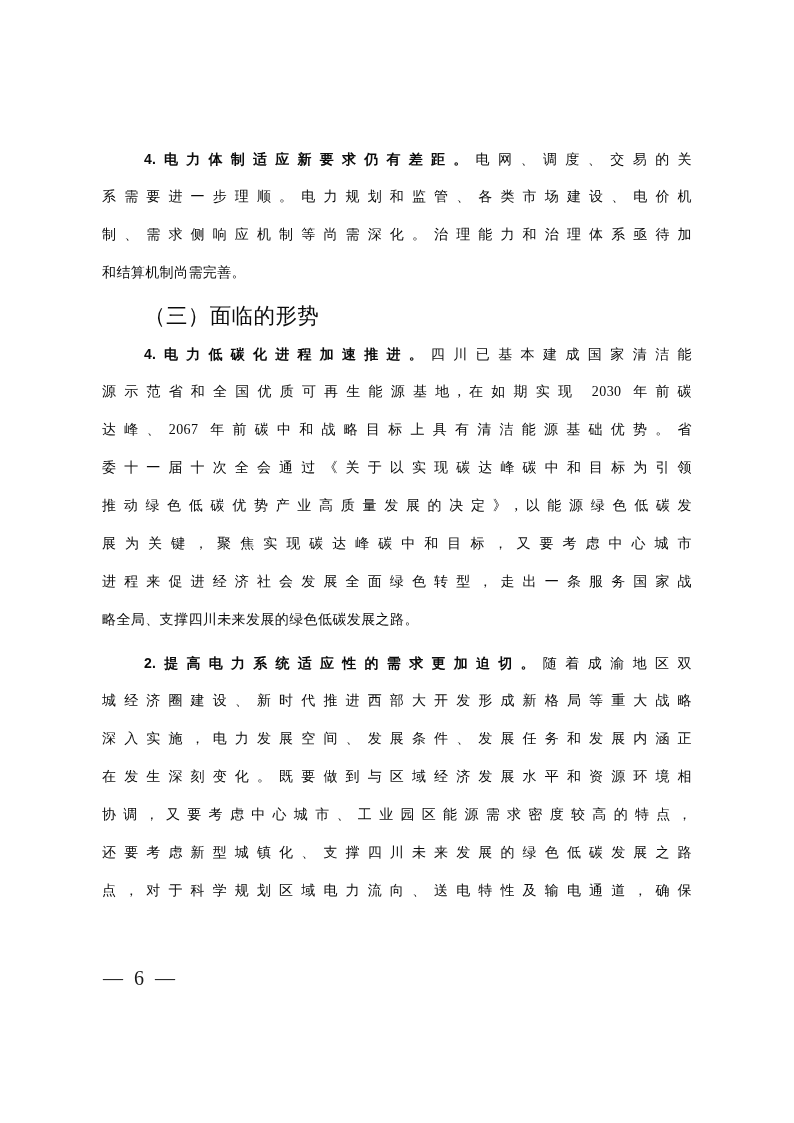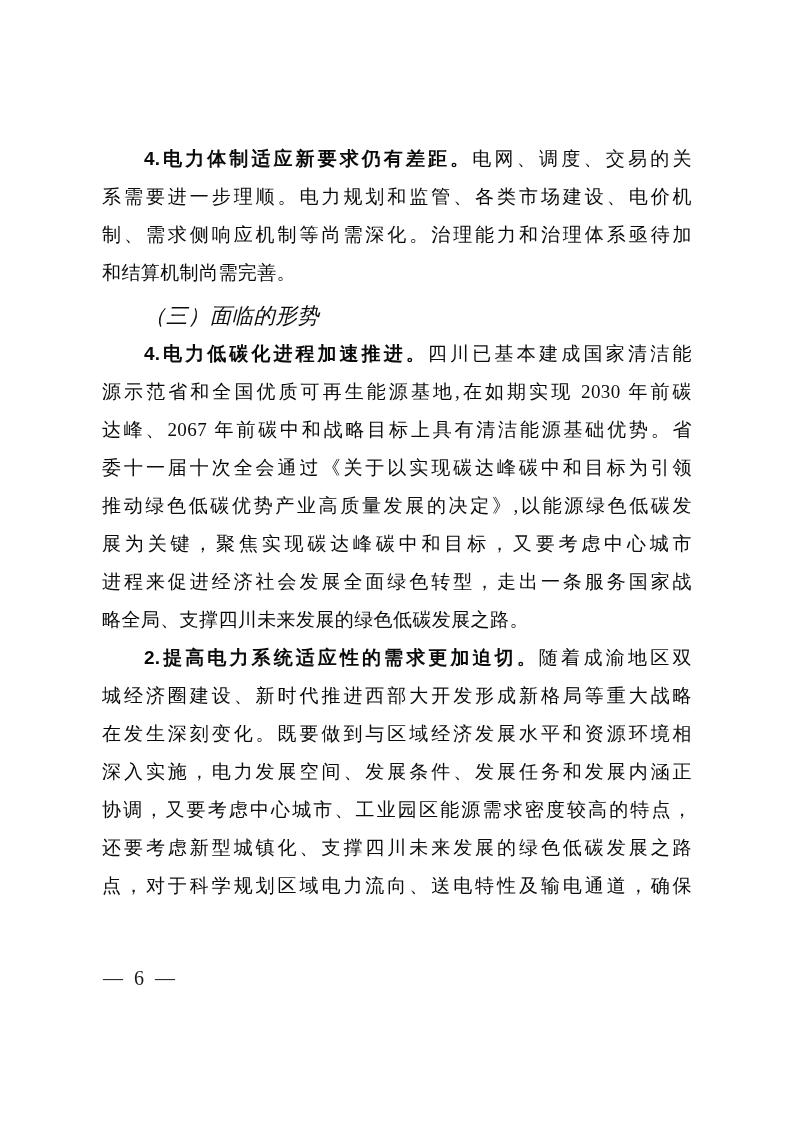--- a/index.html
+++ b/index.html
@@ -17,24 +17,24 @@
     width: 794px; height: 1123px;
     background: #ffffff;
   }
   .doc-body {
     position: absolute;
     left: 102px;
     top: 140px;
     width: 590px;
   }
   .block { margin: 0; }
-  .block.heading { margin-top: 5px; font-style: italic; }
-  .block.paragraph:last-child { }
+  .block.heading { margin-top: 5px; }
+  .block.paragraph:last-child { margin-top: 5px; }
   .line {
-    font-size: 19px;
+    font-size: 14px;
     line-height: 38px;
     height: 38px;
     letter-spacing: 0.4px;
     text-align: justify;
     text-justify: inter-ideograph;
     color: #0b0b0b;
   }
   .line.fill { text-align-last: justify; }
   .line.indent { padding-left: 42px; }
   .run { font-weight: normal; }
@@ -80,21 +80,21 @@
         <div class="line fill"><span class="run">达峰、2067 年前碳中和战略目标上具有清洁能源基础优势。省</span></div>
         <div class="line fill"><span class="run">委十一届十次全会通过《关于以实现碳达峰碳中和目标为引领</span></div>
         <div class="line fill"><span class="run">推动绿色低碳优势产业高质量发展的决定》,以能源绿色低碳发</span></div>
         <div class="line fill"><span class="run">展为关键，聚焦实现碳达峰碳中和目标，又要考虑中心城市</span></div>
         <div class="line fill"><span class="run">进程来促进经济社会发展全面绿色转型，走出一条服务国家战</span></div>
         <div class="line"><span class="run">略全局、支撑四川未来发展的绿色低碳发展之路。</span></div>
       </div>
       <div class="block paragraph">
         <div class="line fill indent"><span class="run bold-run">2.提高电力系统适应性的需求更加迫切。</span><span class="run">随着成渝地区双</span></div>
         <div class="line fill"><span class="run">城经济圈建设、新时代推进西部大开发形成新格局等重大战略</span></div>
+        <div class="line fill"><span class="run">深入实施，电力发展空间、发展条件、发展任务和发展内涵正</span></div>
         <div class="line fill"><span class="run">在发生深刻变化。既要做到与区域经济发展水平和资源环境相</span></div>
-        <div class="line fill"><span class="run">深入实施，电力发展空间、发展条件、发展任务和发展内涵正</span></div>
         <div class="line fill"><span class="run">协调，又要考虑中心城市、工业园区能源需求密度较高的特点，</span></div>
         <div class="line fill"><span class="run">还要考虑新型城镇化、支撑四川未来发展的绿色低碳发展之路</span></div>
         <div class="line fill"><span class="run">点，对于科学规划区域电力流向、送电特性及输电通道，确保</span></div>
       </div>
     </div>
   <div class="page-number">— 6 —</div>
 </div>
 
 </body></html>

